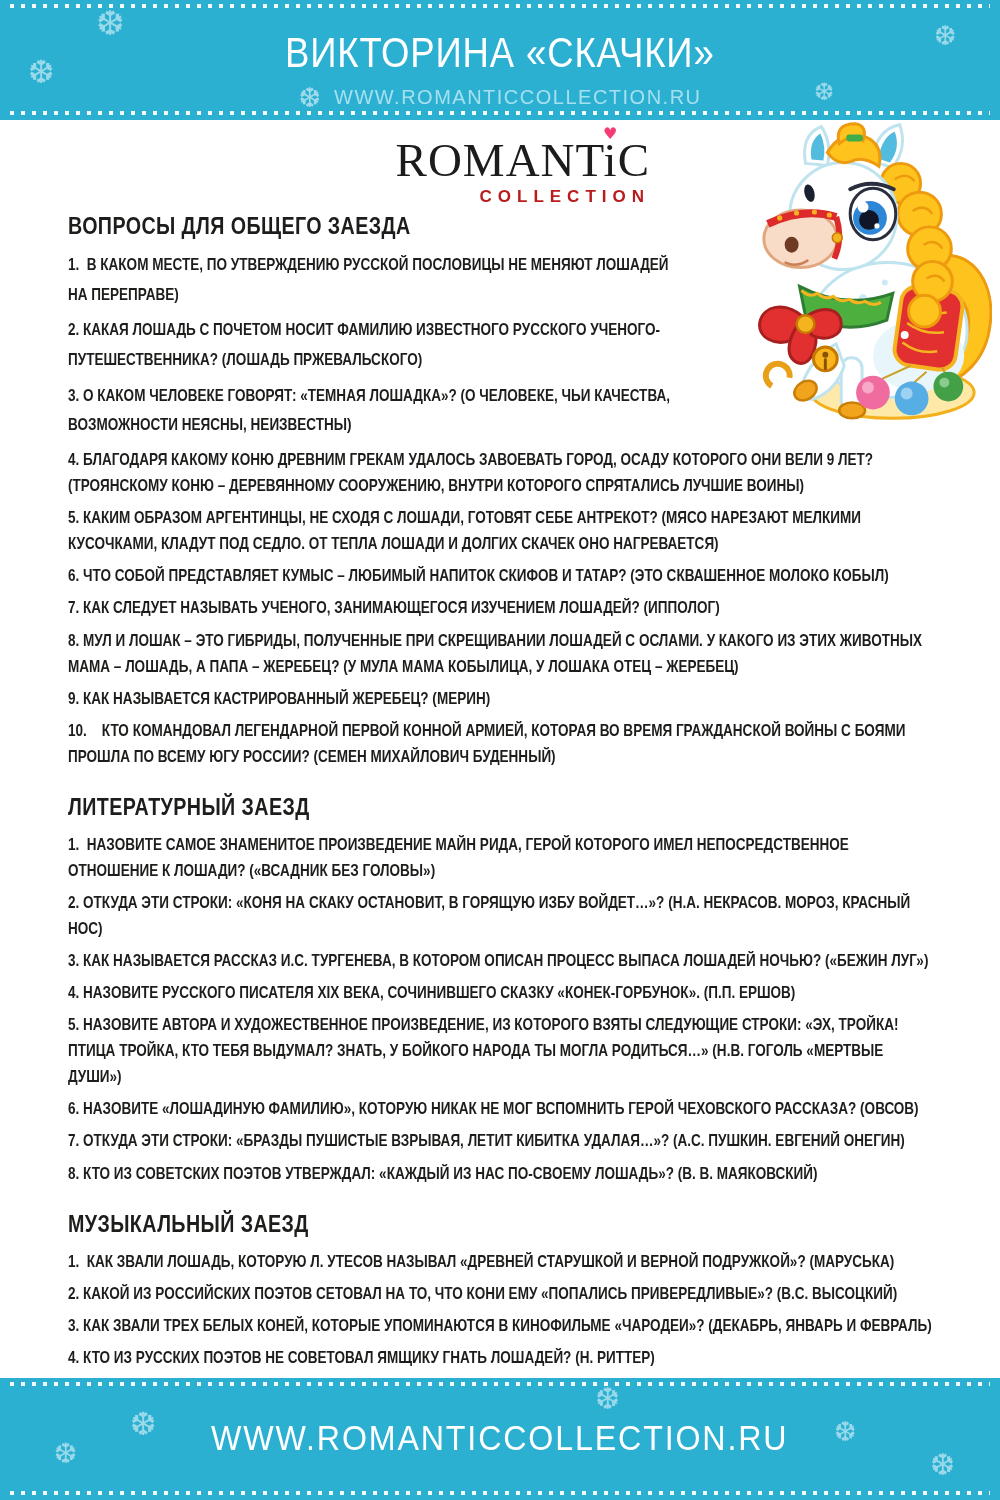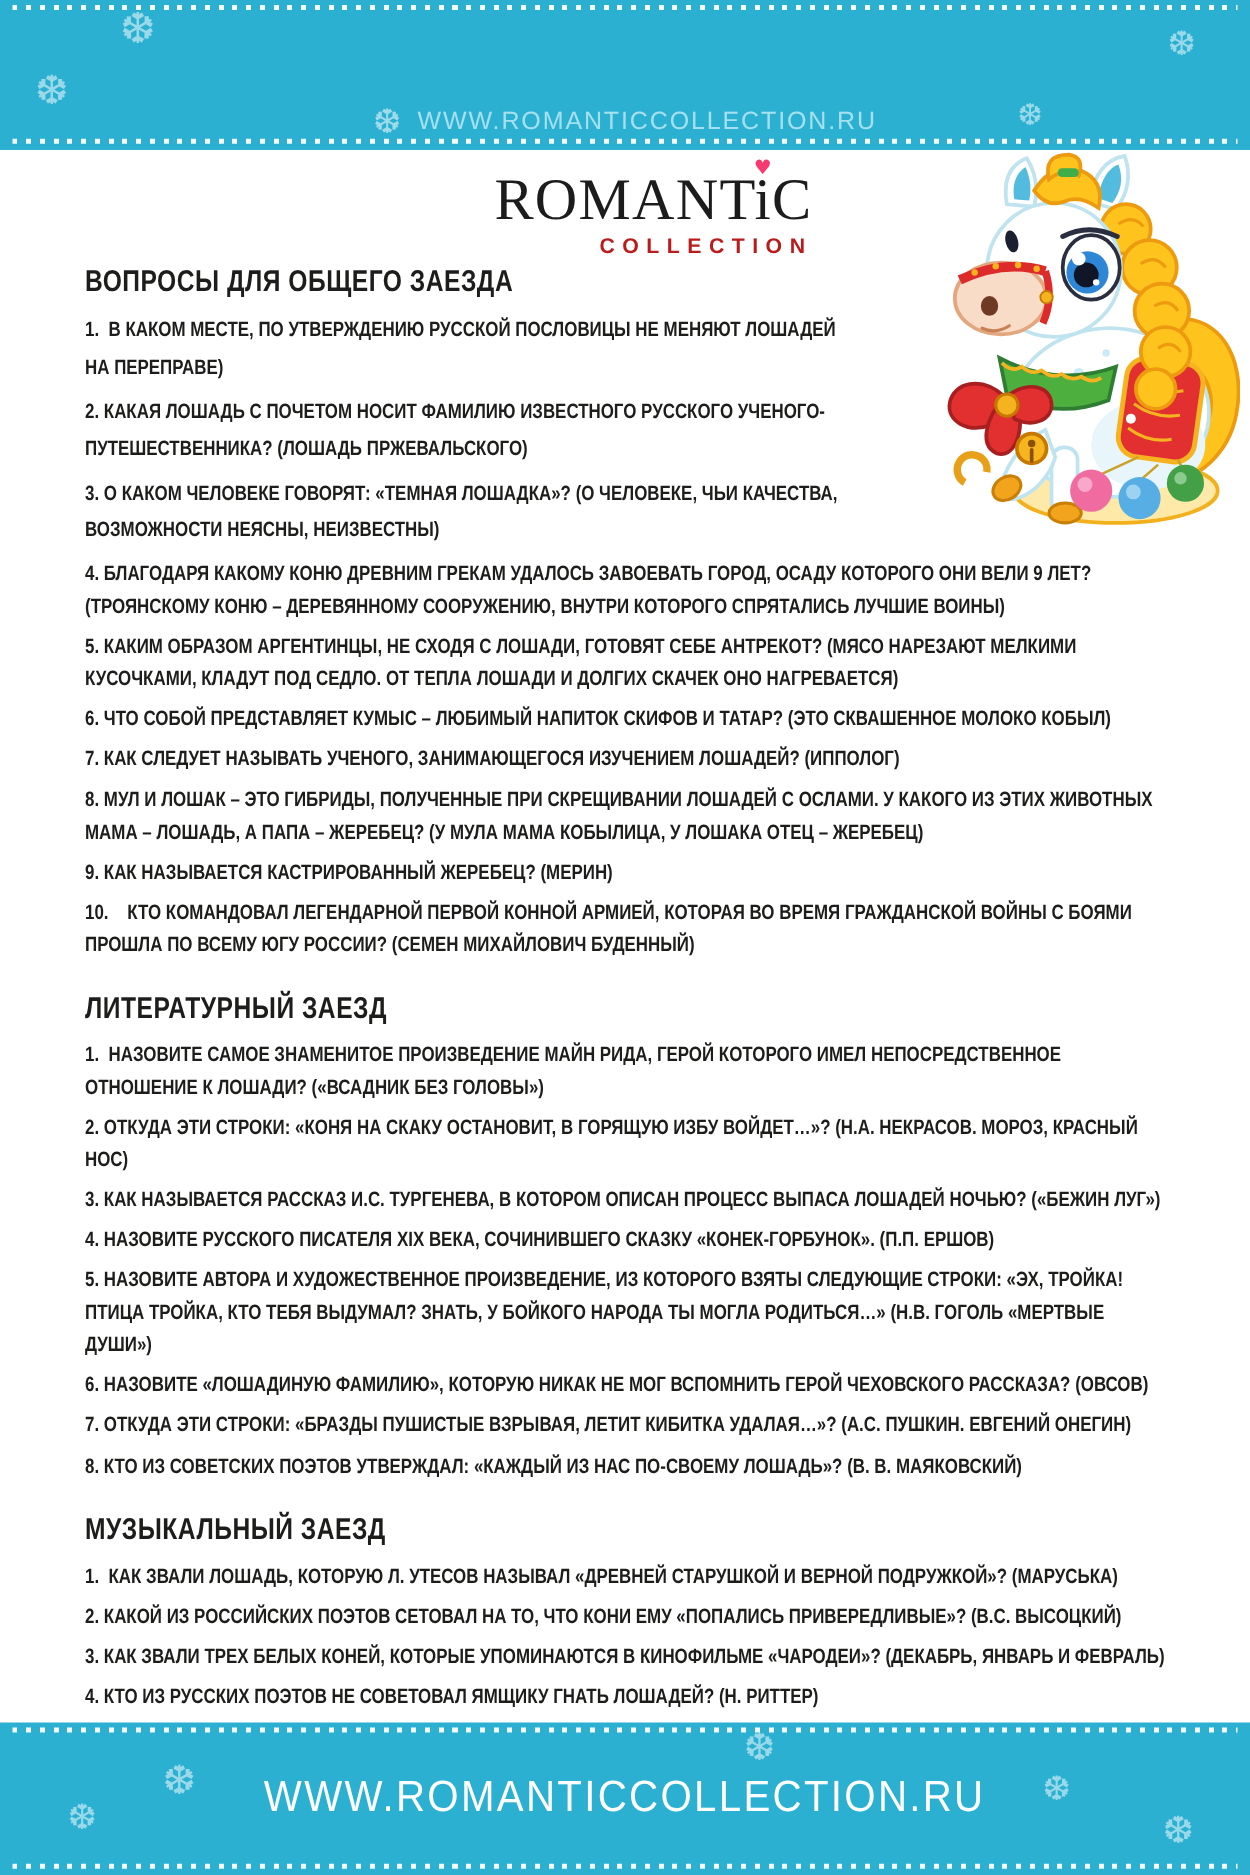--- a/index.html
+++ b/index.html
@@ -42,20 +42,23 @@
   .question{font-size:16.5px;font-weight:700;line-height:1.58;margin:0 0 6px 0;white-space:pre-wrap;}
   .quiz-section:first-of-type .question:nth-of-type(-n+3){max-width:745px;line-height:1.8;}
 </style>
 </head>
 <body>
 
 <div class="page">
 
   <header class="band band-header">
     <div class="dots dots-top"></div>
+    <div class="band-title">
+      <span>ВИКТОРИНА «СКАЧКИ»</span>
+    </div>
     <div class="band-url-row">
       <span class="inline-flake">❆</span>
       <span class="band-url">WWW.ROMANTICCOLLECTION.RU</span>
     </div>
     <div class="dots dots-bottom"></div>
   <span class="flake" style="left: 96px; top: 6px; font-size: 34px;">❆</span>
       <span class="flake" style="left: 28px; top: 56px; font-size: 32px;">❆</span>
       <span class="flake" style="left: 934px; top: 22px; font-size: 27px;">❆</span>
       <span class="flake" style="left: 814px; top: 80px; font-size: 24px;">❆</span>
     </header>

